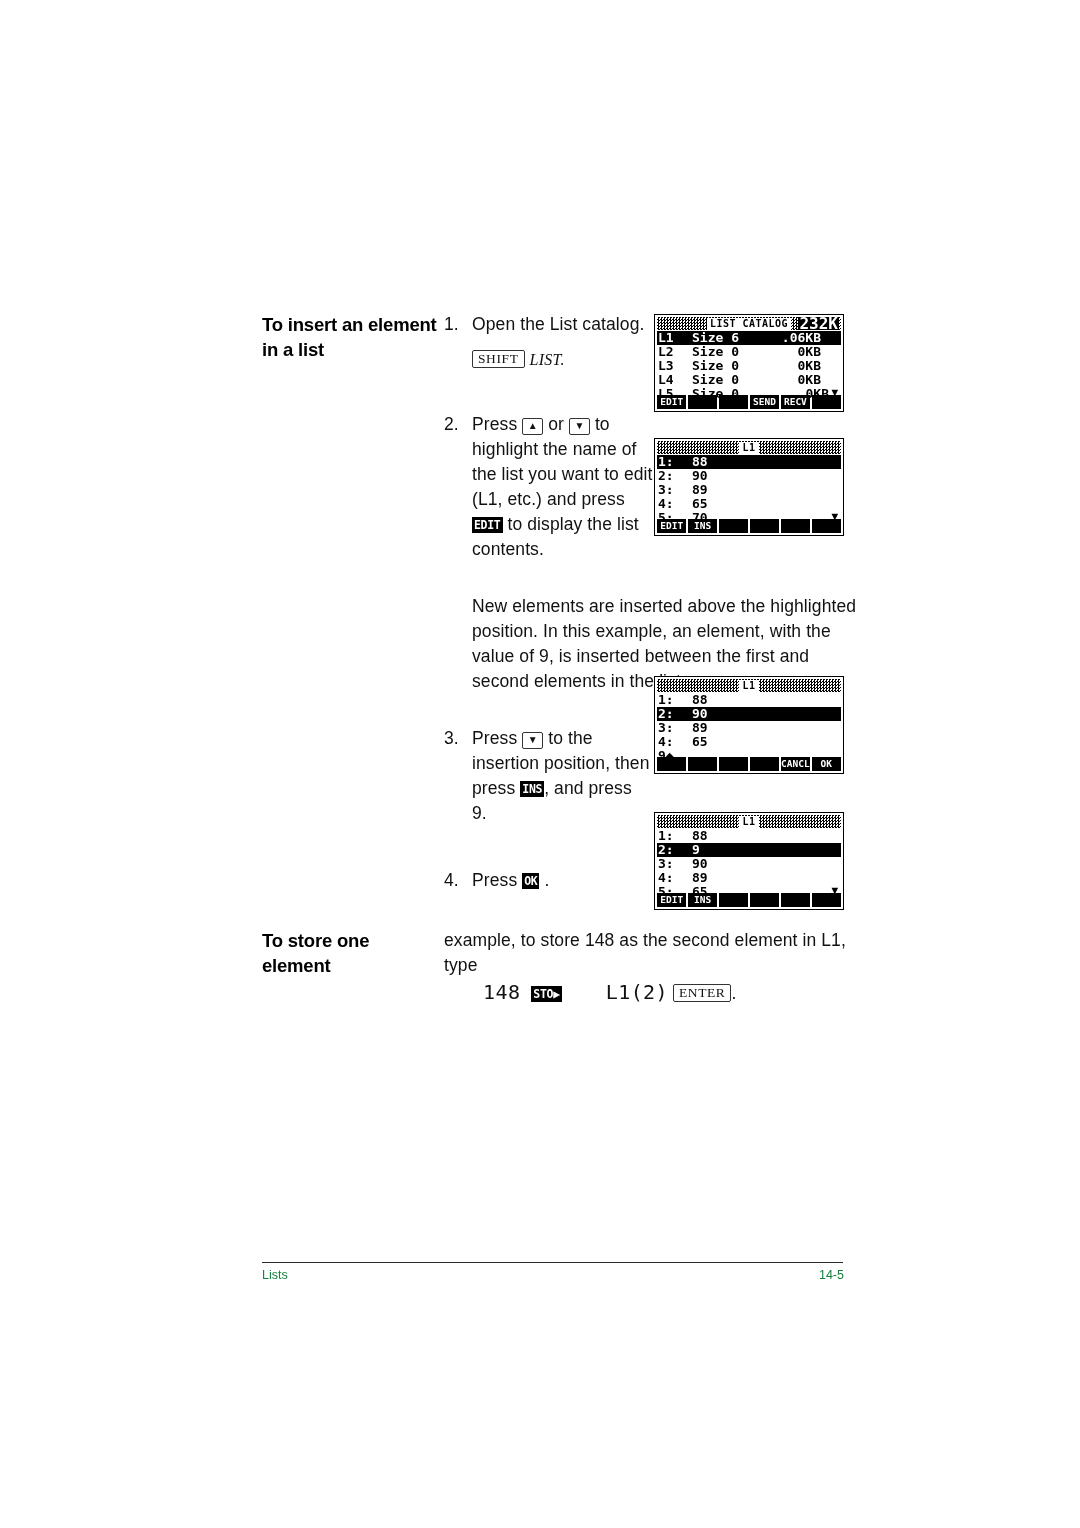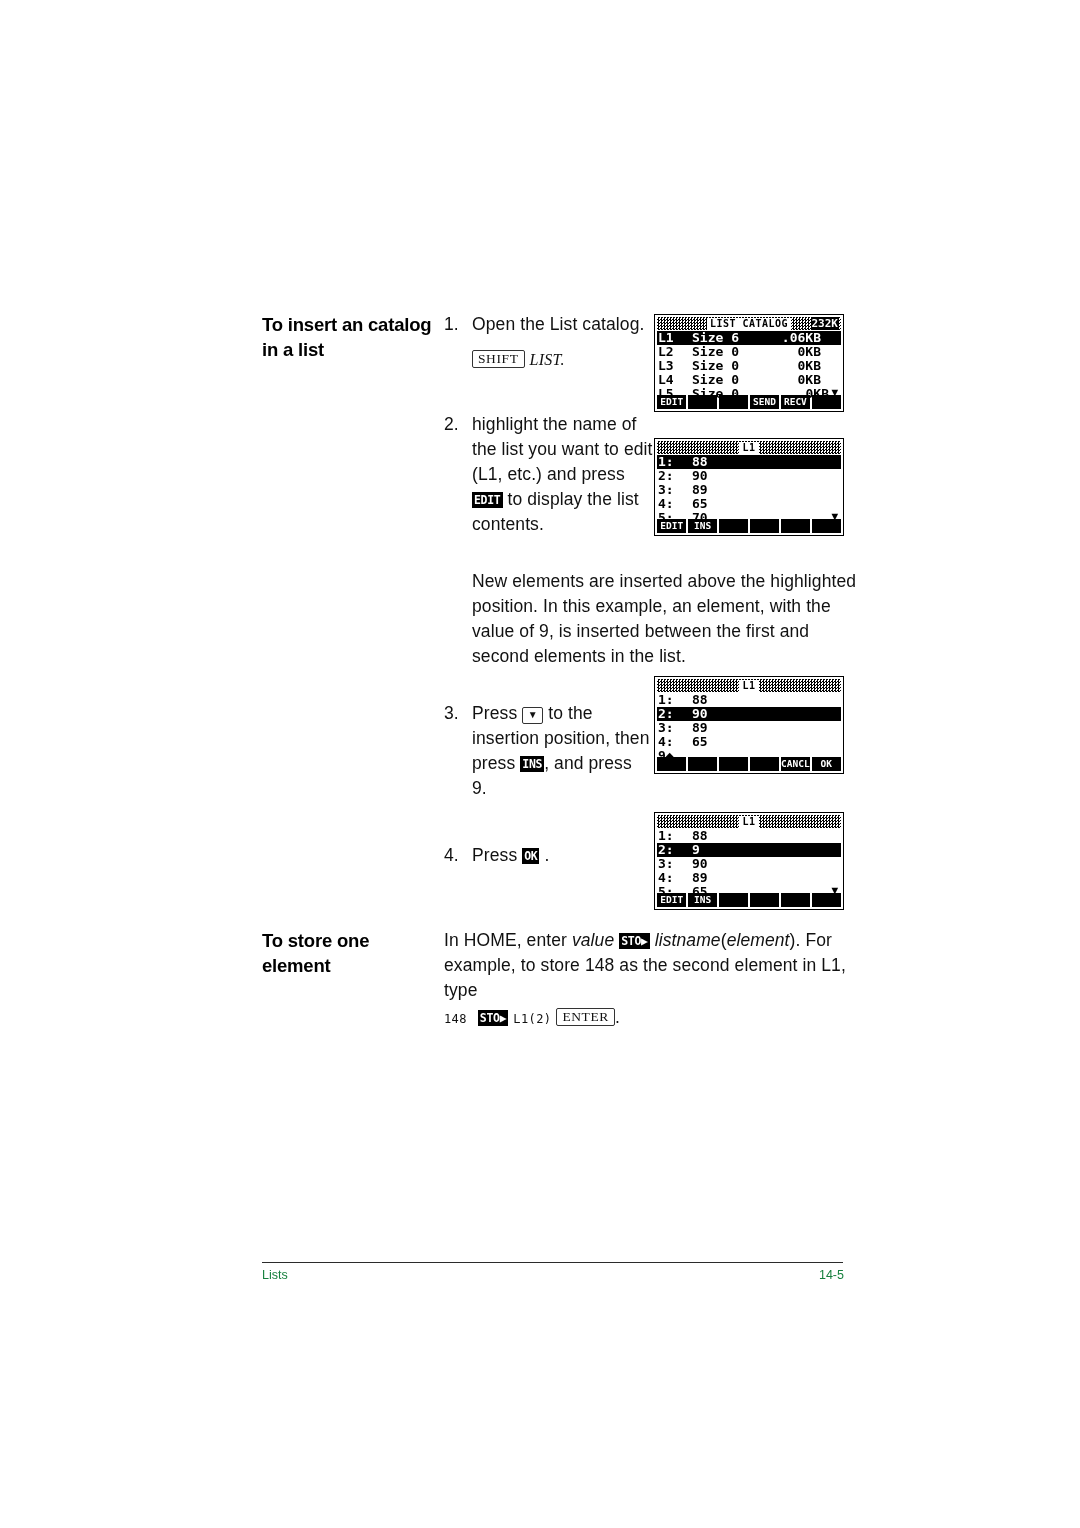--- a/index.html
+++ b/index.html
@@ -101,22 +101,23 @@
     font-weight: bold;
     font-size: 11.5px;
     line-height: 14px;
     padding: 1px 2px 1px 2px;
     letter-spacing: -0.3px;
     vertical-align: 1px;
     transform: scaleX(1.0);
   }
   .mono {
     font-family: "DejaVu Sans Mono", monospace;
-    font-size: 12px;
+    font-size: 20px;
     letter-spacing: 0.4px;
+    margin-left: 39px;
   }
   .ital {
     font-style: italic;
   }
 
   
   .calc {
     position: absolute;
     width: 190px;
     height: 98px;
@@ -154,21 +155,21 @@
     letter-spacing: 0.5px;
     white-space: nowrap;
   }
   .tb-mem {
     position: absolute;
     right: 2px;
     top: 0px;
     background: #000;
     color: #fff;
     font-weight: bold;
-    font-size: 11px;
+    font-size: 16px;
     line-height: 13px;
     padding: 0 1px;
     letter-spacing: 0px;
   }
   .rows {
     position: relative;
     padding-top: 1px;
   }
   .row {
     height: 14px;
@@ -233,40 +234,47 @@
   .footer-left { left: 262px; }
   .footer-right { left: 800px; width: 44px; text-align: right; }
 </style>
 </head>
 <body>
 
 <div class="page">
 
   <div class="section" style="left:262px; top:312px; width:600px;">
     <div class="col-head">
-      <div class="sec-head">To insert an catalog</div>
+      <div class="sec-head">To insert an element</div>
       <div class="sec-head">in a list</div>
     </div>
     <div class="col-body">
 
       <div class="step body-text">
         <div class="step-num">1.</div>
         <div class="step-txt">
           <div>Open the List catalog.</div>
           <div style="height:10px;"></div>
           <div>
             <span class="key-box">SHIFT</span>
             <span class="italic-serif">LIST.</span>
           </div>
         </div>
       </div>
 
       <div class="step body-text" style="margin-top:40px;">
         <div class="step-num">2.</div>
         <div class="step-txt">
+          <div>
+            <span>Press</span>
+            <span class="key-arrow">▲</span>
+            <span>or</span>
+            <span class="key-arrow">▼</span>
+            <span>to</span>
+          </div>
           <div>highlight the name of</div>
           <div>the list you want to edit</div>
           <div>(L1, etc.) and press</div>
           <div>
             <span class="inv">EDIT</span>
             <span>to display the list</span>
           </div>
           <div>contents.</div>
         </div>
       </div>
@@ -304,26 +312,20 @@
 
     </div>
   </div>
 
   <div class="section" style="left:262px; top:928px; width:600px;">
     <div class="col-head">
       <div class="sec-head">To store one</div>
       <div class="sec-head">element</div>
     </div>
     <div class="col-body body-text" style="width:410px;">
-      <div>
-        <span>In HOME, enter</span>
-        <span class="ital">value</span>
-        <span class="inv">STO▶</span>
-        <span class="ital">listname</span><span>(</span><span class="ital">element</span><span>). For</span>
-      </div>
       <div>example, to store 148 as the second element in L1, type</div>
       <div style="margin-top:2px;">
         <span class="mono">148</span>
         <span class="inv" style="margin-left:6px;">STO▶</span>
         <span class="mono">L1(2)</span>
         <span class="key-box">ENTER</span><span>.</span>
       </div>
     </div>
   </div>
 

